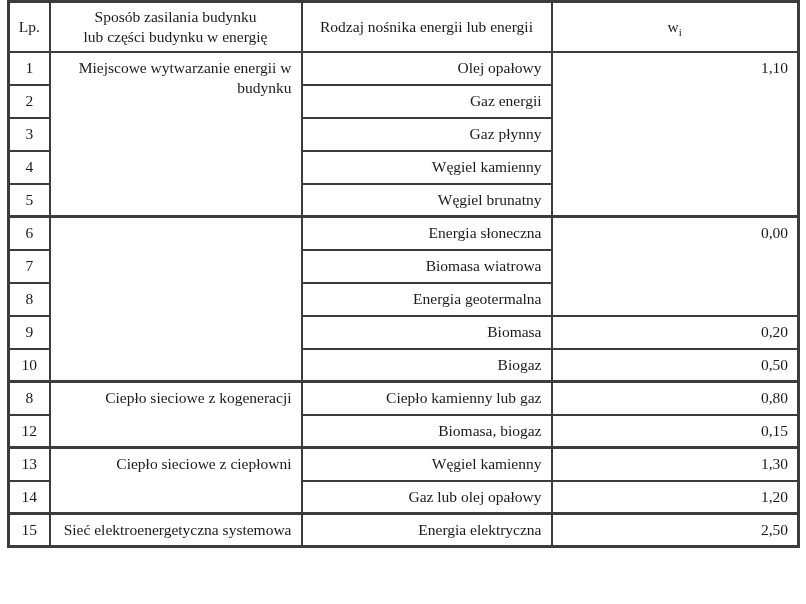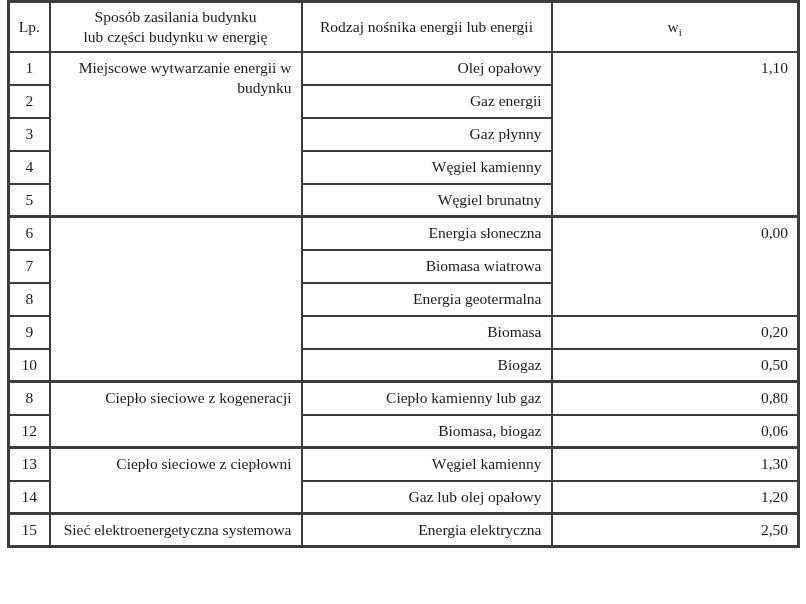--- a/index.html
+++ b/index.html
@@ -154,21 +154,21 @@
 
       <tr class="grp">
         <td class="col-lp">8</td>
         <td rowspan="2">Ciepło sieciowe z kogeneracji</td>
         <td>Ciepło kamienny lub gaz</td>
         <td>0,80</td>
       </tr>
       <tr>
         <td class="col-lp">12</td>
         <td>Biomasa, biogaz</td>
-        <td>0,06</td>
+        <td>0,15</td>
       </tr>
 
       <tr class="grp">
         <td class="col-lp">13</td>
         <td rowspan="2">Ciepło sieciowe z ciepłowni</td>
         <td>Węgiel kamienny</td>
         <td>1,30</td>
       </tr>
       <tr>
         <td class="col-lp">14</td>

